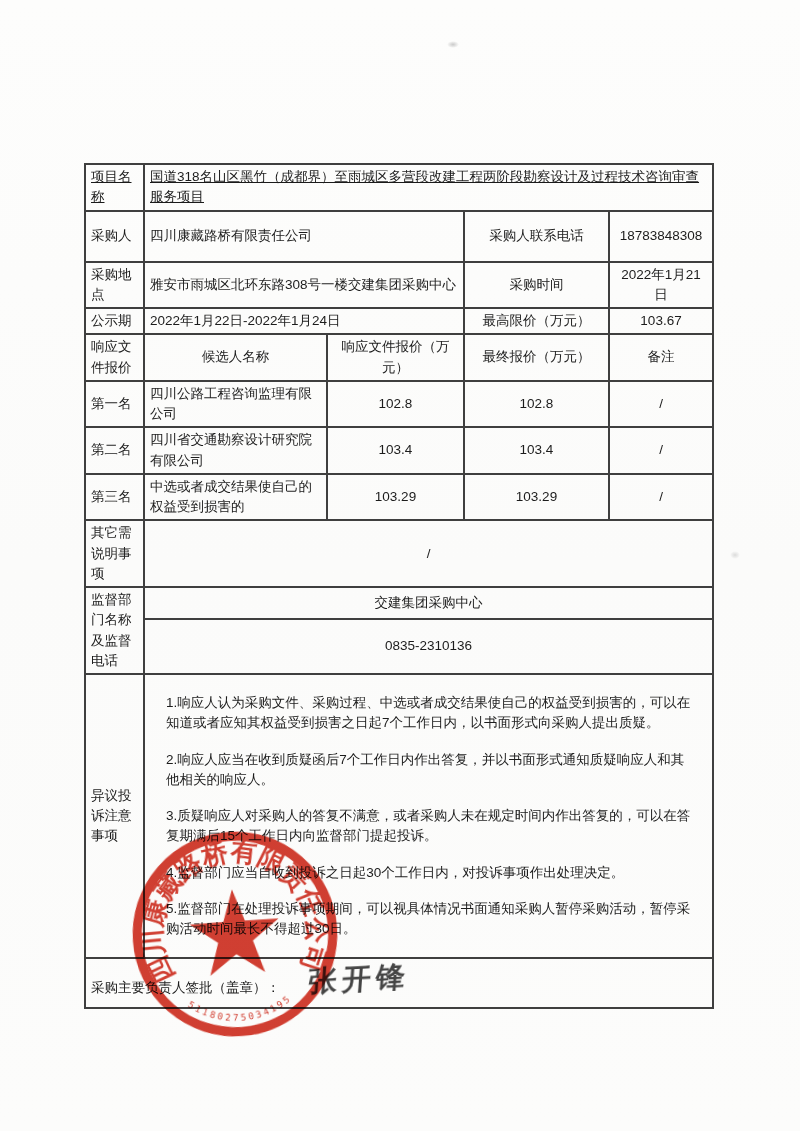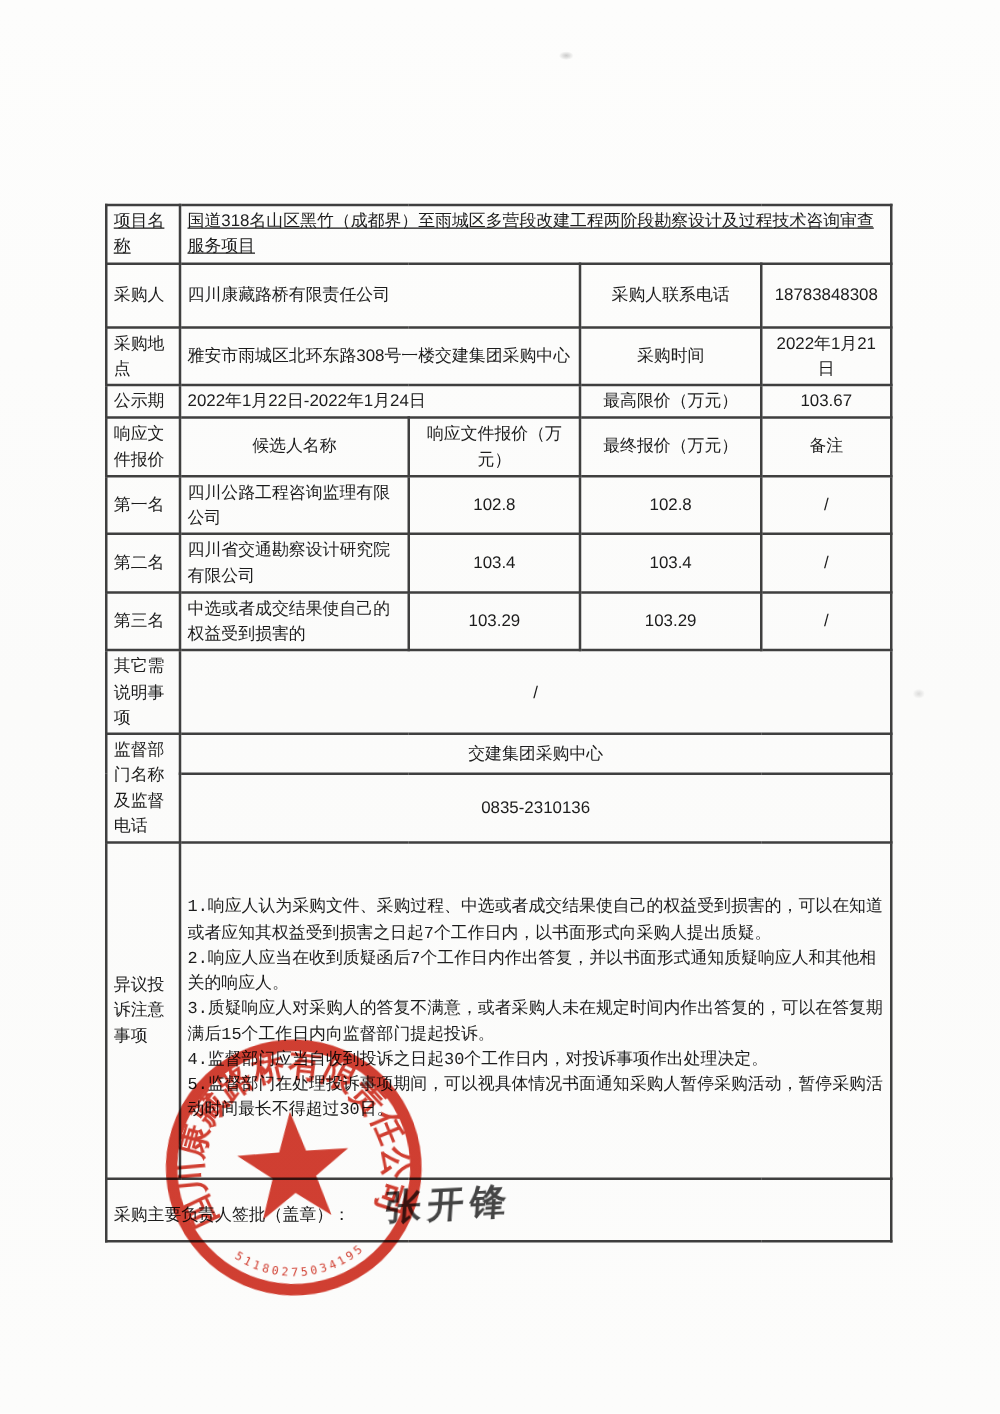--- a/index.html
+++ b/index.html
@@ -62,21 +62,21 @@
   tr.r-c0{height:35px;}
   tr.r-c1{height:36px;}
   tr.r-c2{height:36px;}
   tr.r-other{height:41px;padding-left:12px;}
   tr.r-sup1{height:28px;}
   tr.r-sup2{height:49px;}
   tr.r-complaint{height:269px;}
   tr.r-approval{height:45px;}
 
   td.complaint-cell{padding:6px 8px;}
-  .complaint-item{margin:0;font-family:Liberation Mono, monospace;}
+  .complaint-item{margin:16px;}
 
   td.approval-cell{
     padding:2px 6px;
     overflow:visible;
     white-space:nowrap;
   }
   .signature{
     display:inline-block;
     font-size:29px;
     font-weight:600;

